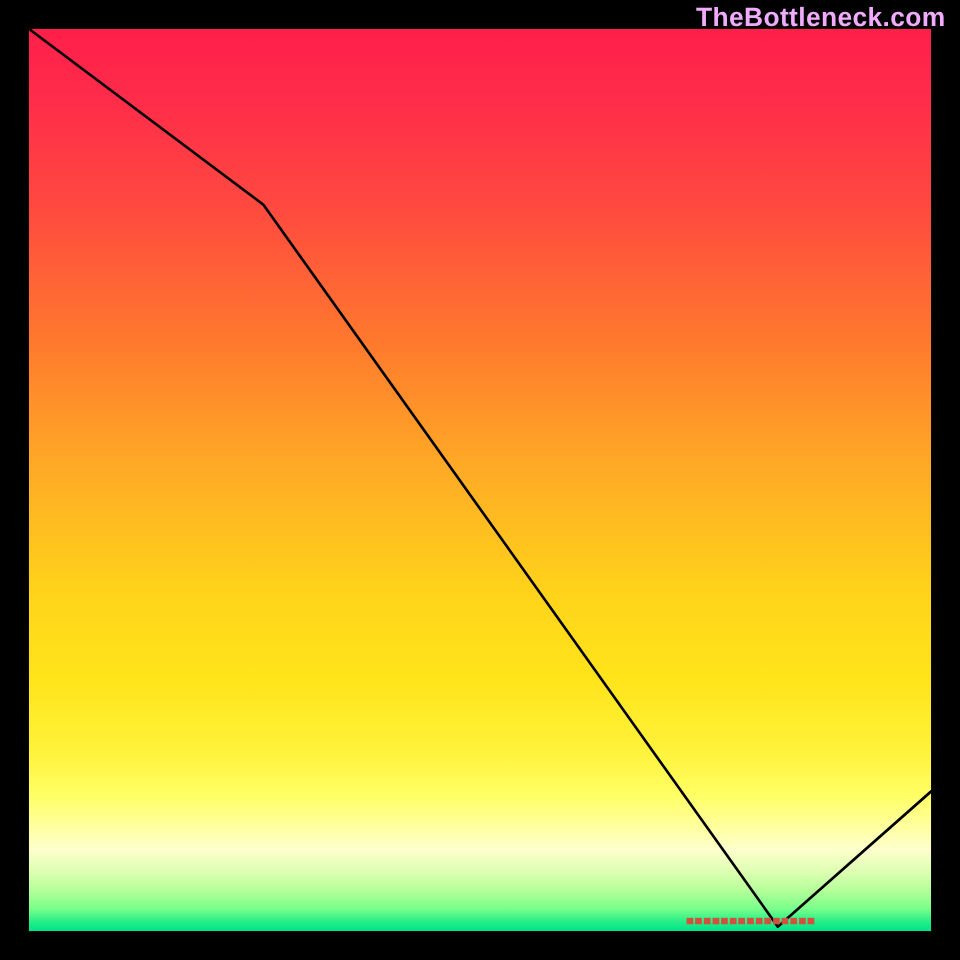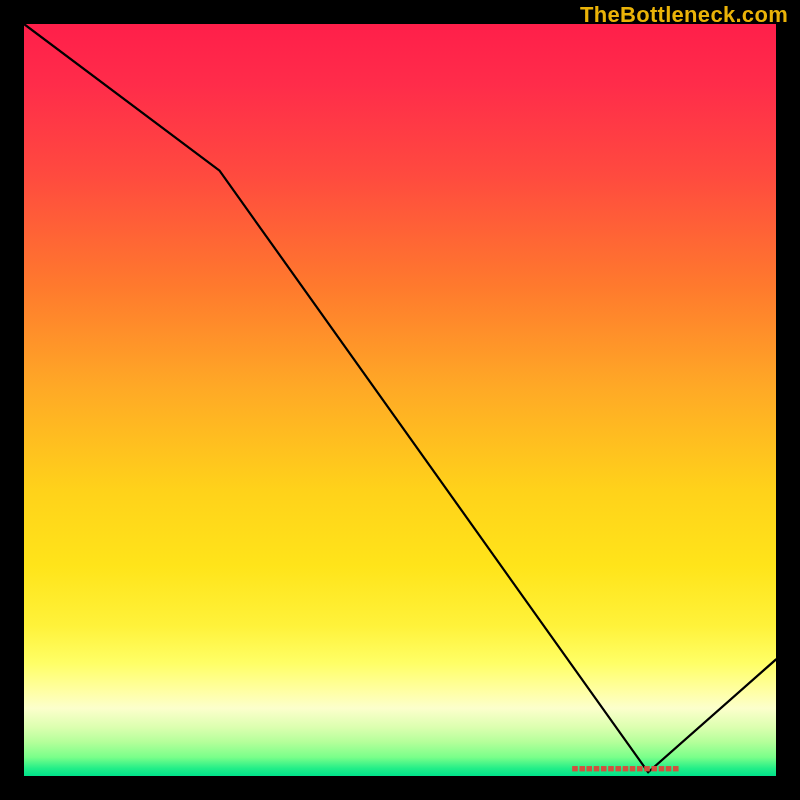--- a/index.html
+++ b/index.html
@@ -10,21 +10,21 @@
     height: 800px;
     background: #000;
   }
   .watermark {
     position: absolute;
     top: 2px;
     right: 12px;
     font-family: Arial, Helvetica, sans-serif;
     font-size: 22px;
     font-weight: 700;
-    color: #eab308;
+    color: #f0abfc;
     letter-spacing: 0.3px;
   }
   .plot-area {
     position: absolute;
     left: 24px;
     top: 24px;
     width: 752px;   
     height: 752px;  
     overflow: hidden;
   }

